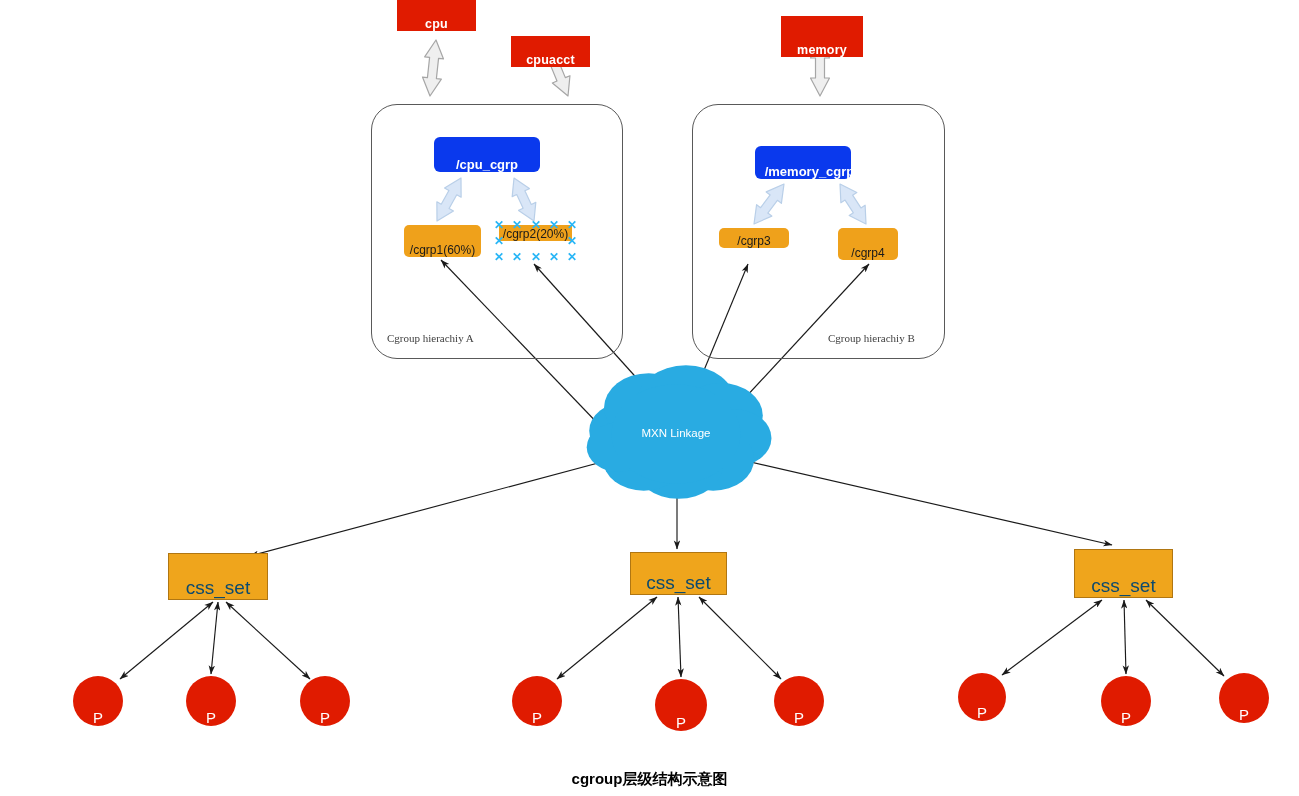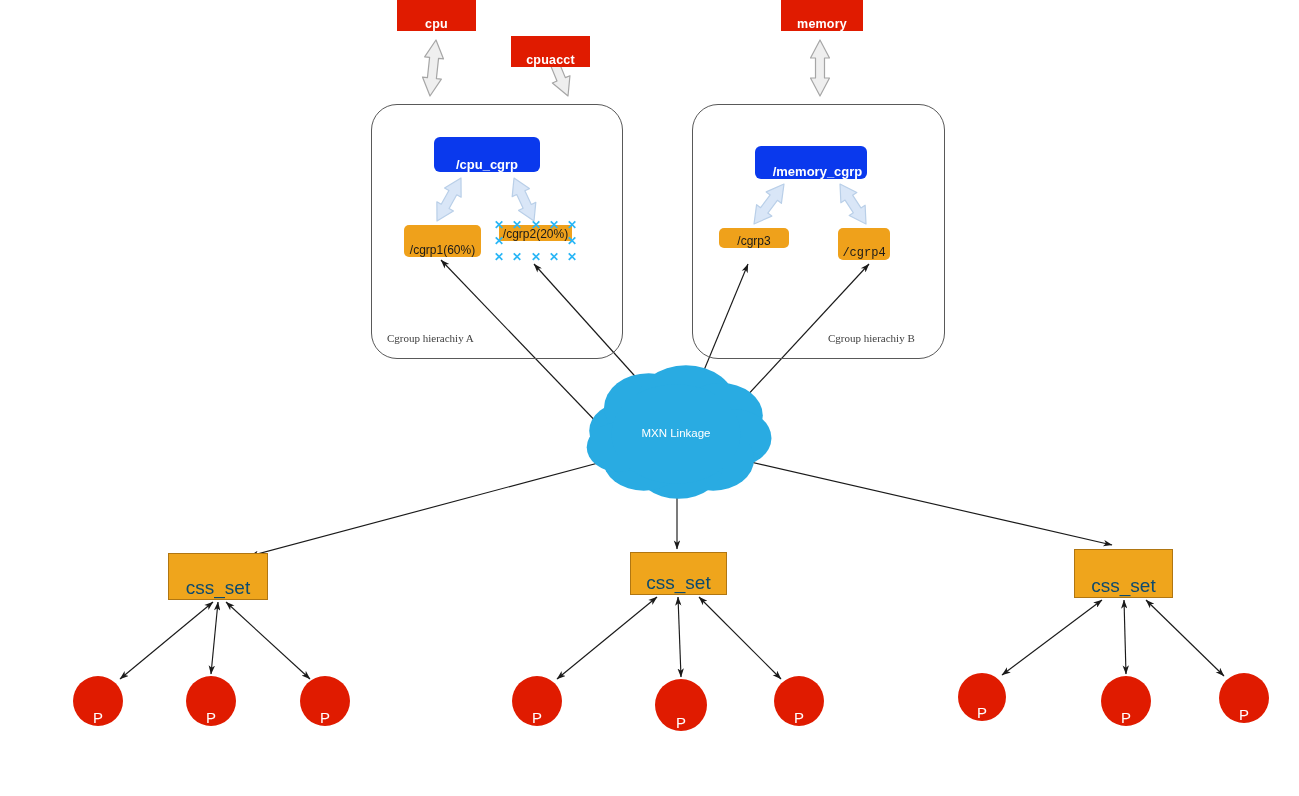--- a/index.html
+++ b/index.html
@@ -158,21 +158,21 @@
       </g>
   </svg>
 
   <div id="subsystem-layer">
       <div class="node subsys-box" style="left: 397px; top: 0px; width: 79px; height: 31px;">
         <span>cpu</span>
       </div>
       <div class="node subsys-box" style="left: 511px; top: 0px; width: 79px; height: 31px; margin-top: 36px;">
         <span>cpuacct</span>
       </div>
-      <div class="node subsys-box" style="left: 781px; top: 0px; width: 82px; height: 31px;">
+      <div class="node subsys-box" style="left: 781px; top: 16px; width: 82px; height: 41px;">
         <span>memory</span>
       </div>
     </div>
 
   <div id="hierarchy-layer">
       <div class="node hierarchy-box" style="left: 371px; top: 104px; width: 252px; height: 255px;"></div>
       <div class="hierarchy-label" style="left: 387px; top: 332px;">Cgroup hierachiy A</div>
       <div class="node cgrp-root" style="left: 434px; top: 137px; width: 106px; height: 35px;">
         <span>/cpu_cgrp</span>
       </div>
@@ -191,27 +191,27 @@
         <div class="handle" style="left: 0px; top: 32px;">✕</div>
         <div class="handle" style="left: 37px; top: 32px;">✕</div>
         <div class="handle" style="left: 73px; top: 32px;">✕</div>
         <div class="handle" style="left: 18px; top: 0px;">✕</div>
         <div class="handle" style="left: 55px; top: 0px;">✕</div>
         <div class="handle" style="left: 18px; top: 32px;">✕</div>
         <div class="handle" style="left: 55px; top: 32px;">✕</div>
       </div>
       <div class="node hierarchy-box" style="left: 692px; top: 104px; width: 253px; height: 255px;"></div>
       <div class="hierarchy-label" style="left: 828px; top: 332px;">Cgroup hierachiy B</div>
-      <div class="node cgrp-root" style="left: 755px; top: 146px; width: 112px; height: 33px; padding-left: 13px;">
+      <div class="node cgrp-root" style="left: 755px; top: 146px; width: 96px; height: 33px; padding-left: 13px;">
         <span>/memory_cgrp</span>
       </div>
       <div class="node cgrp-child" style="left: 719px; top: 228px; width: 70px; height: 20px;">
         <span>/cgrp3</span>
       </div>
-      <div class="node cgrp-child" style="left: 838px; top: 228px; width: 52px; height: 32px; font-family: Liberation Mono, monospace;">
+      <div class="node cgrp-child" style="left: 838px; top: 228px; width: 60px; height: 32px;">
         <span>/cgrp4</span>
       </div>
     </div>
 
   <svg id="cloud-svg" style="position:absolute;left:0;top:0;width:1299px;height:796px;pointer-events:none;" viewBox="0 0 1299 796">
     <g id="cloud-group">
         <ellipse cx="626.4" cy="430.7" rx="37.199999999999996" ry="28.71" fill="#29ABE2"></ellipse>
         <ellipse cx="648.72" cy="407.6" rx="44.64" ry="34.452" fill="#29ABE2"></ellipse>
         <ellipse cx="685.92" cy="403.64" rx="49.6" ry="38.28" fill="#29ABE2"></ellipse>
         <ellipse cx="720.64" cy="415.52" rx="42.160000000000004" ry="32.538000000000004" fill="#29ABE2"></ellipse>
@@ -260,13 +260,14 @@
         <span>P</span>
       </div>
       <div class="node proc" style="left: 1101px; top: 676px; width: 50px; height: 50px;">
         <span>P</span>
       </div>
       <div class="node proc" style="left: 1219px; top: 673px; width: 50px; height: 50px;">
         <span>P</span>
       </div>
     </div>
 
+  <div id="caption">cgroup层级结构示意图</div>
 </div>
 
 </body></html>

